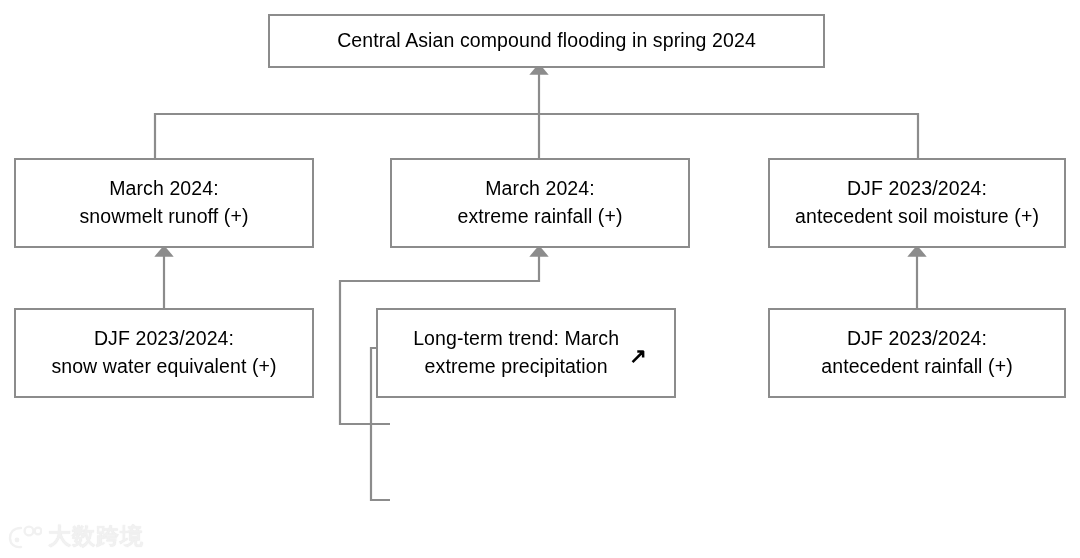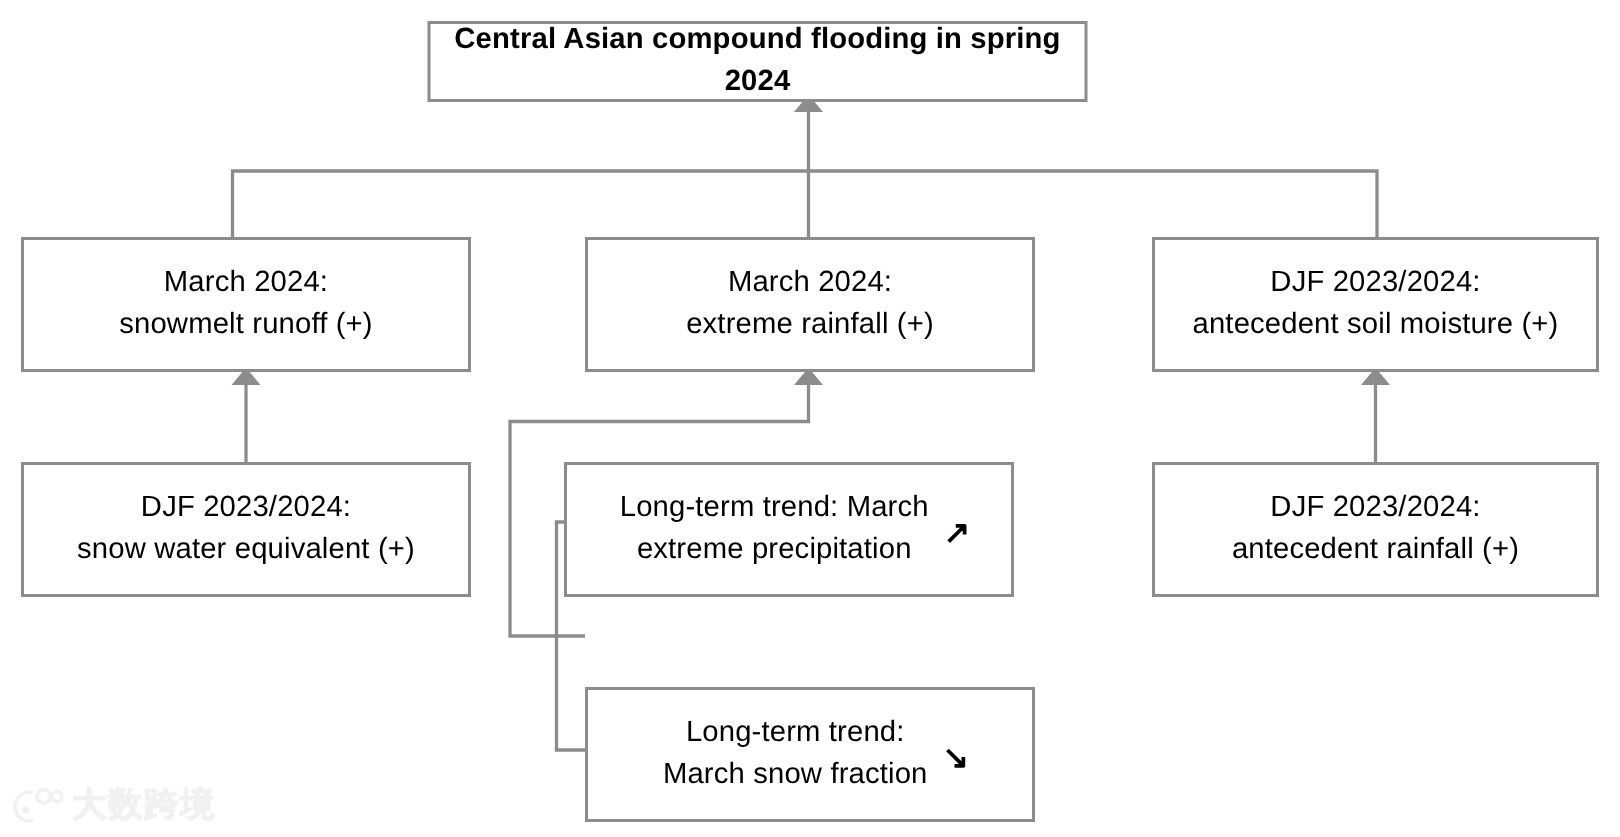--- a/index.html
+++ b/index.html
@@ -49,21 +49,21 @@
   }
   .node .trend {
     font-size: 21px;
     font-weight: 700;
     line-height: 1;
     position: relative;
     top: 2px;
     margin-left: 2px;
   }
   
-  #node-root        { left: 285px; top: 14px;  width: 440px; height: 54px; font-weight: bold; }
+  #node-root        { left: 268px; top: 14px;  width: 557px; height: 54px; }
   #node-snowmelt    { left: 14px;  top: 158px; width: 300px; height: 90px; }
   #node-rainfall    { left: 390px; top: 158px; width: 300px; height: 90px; }
   #node-soilmoist   { left: 768px; top: 158px; width: 298px; height: 90px; }
   #node-swe         { left: 14px;  top: 308px; width: 300px; height: 90px; }
   #node-trendprecip { left: 376px; top: 308px; width: 300px; height: 90px; }
   #node-antrain     { left: 768px; top: 308px; width: 298px; height: 90px; }
   #node-trendsnow   { left: 390px; top: 458px; width: 300px; height: 90px; }
 
   
   #watermark {
@@ -140,25 +140,20 @@
     <span class="txt">Long-term trend: March
 extreme precipitation</span>
       <span class="trend">↗</span>
   </div>
 
   <div class="node" id="node-antrain">
     <span class="txt">DJF 2023/2024:
 antecedent rainfall (+)</span>
   </div>
 
-  <div class="node" id="node-trendsnow">
-    <span class="txt">Long-term trend:
-March snow fraction</span>
-      <span class="trend">↘</span>
-  </div>
 
   <div id="watermark">
     <svg width="34" height="26" viewBox="0 0 34 26" aria-hidden="true">
       <path d="M13 4 C5 4 2 9 2 14 C2 20 7 24 13 23" fill="none" stroke="#f0f0f0" stroke-width="2.4" stroke-linecap="round"></path>
       <circle cx="9" cy="16" r="2.4" fill="#f0f0f0"></circle>
       <circle cx="21" cy="7" r="4.4" fill="none" stroke="#f0f0f0" stroke-width="2.4"></circle>
       <circle cx="30" cy="7" r="3.4" fill="none" stroke="#f0f0f0" stroke-width="2.4"></circle>
     </svg>
     <span class="wm-text">大数跨境</span>
   </div>

